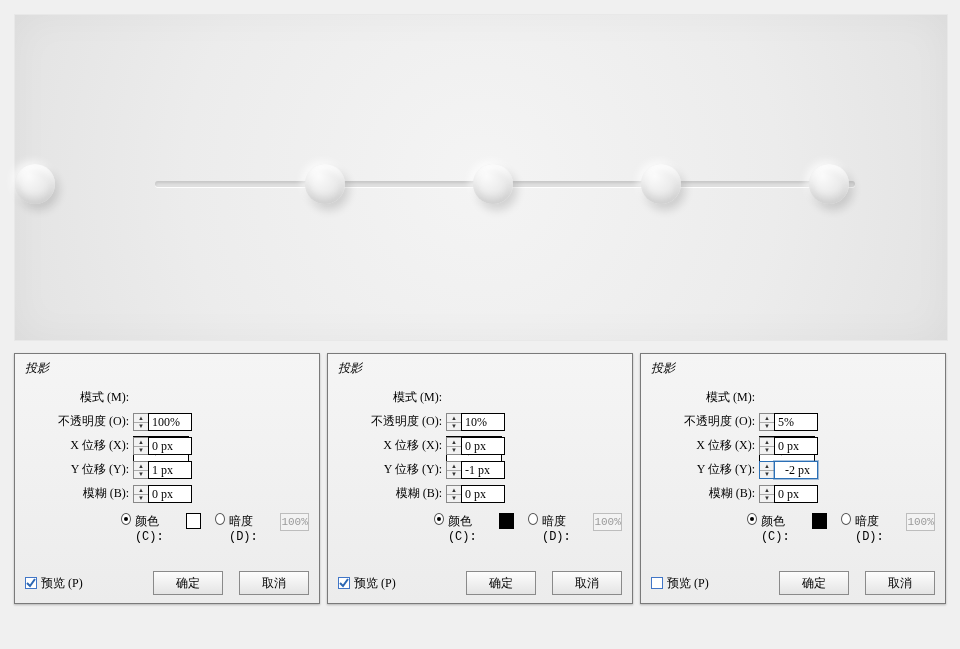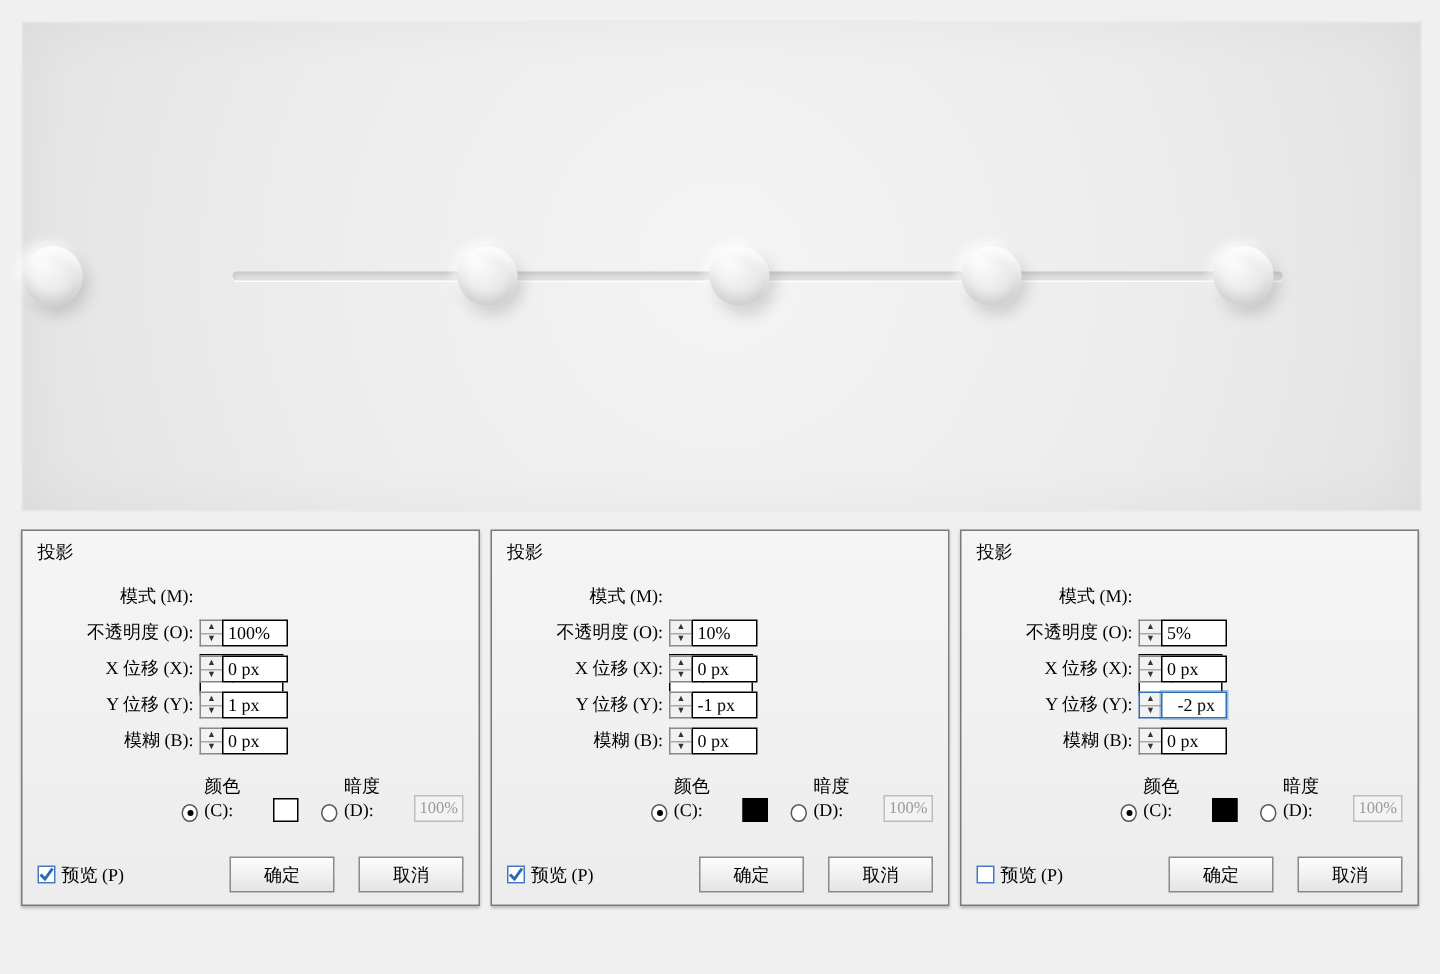--- a/index.html
+++ b/index.html
@@ -72,20 +72,21 @@
     border:1px solid #7a7a7a;
     background:linear-gradient(#f5f5f5,#ececec);
     box-shadow:0 1px 2px rgba(0,0,0,0.25);
     position:relative;
     box-sizing:border-box;
     padding:6px 10px 8px 10px;
   }
   .panel-title{
     font-weight:normal;
     padding-bottom:6px;
+    font-style:italic;
   }
   .form{
     margin-top:6px;
   }
   .row{
     display:flex;
     align-items:flex-start;
     height:24px;
     margin-bottom:0px;
   }
@@ -154,26 +155,26 @@
     border:1px solid #2b6fb5;
     box-shadow:0 0 0 1px rgba(43,111,181,0.4);
     padding-left:10px;
   }
   .stepper.focused .btns{
     border-color:#2b6fb5;
   }
 
   .color-row{
     display:flex;
-    align-items:flex-end;
+    align-items:flex-start;
     height:24px;
-    margin-top:15px;
+    margin-top:4px;
     padding-left:96px;
     gap:4px;
-    font-family:Liberation Serif, serif;
+    font-family:Liberation Mono, monospace;
   }
   .radio-dot{
     width:10px;height:10px;
     border:1px solid #555;
     border-radius:50%;
     display:inline-flex;
     align-items:center;justify-content:center;
     background:#fff;
   }
   .radio-dot.on::after{

